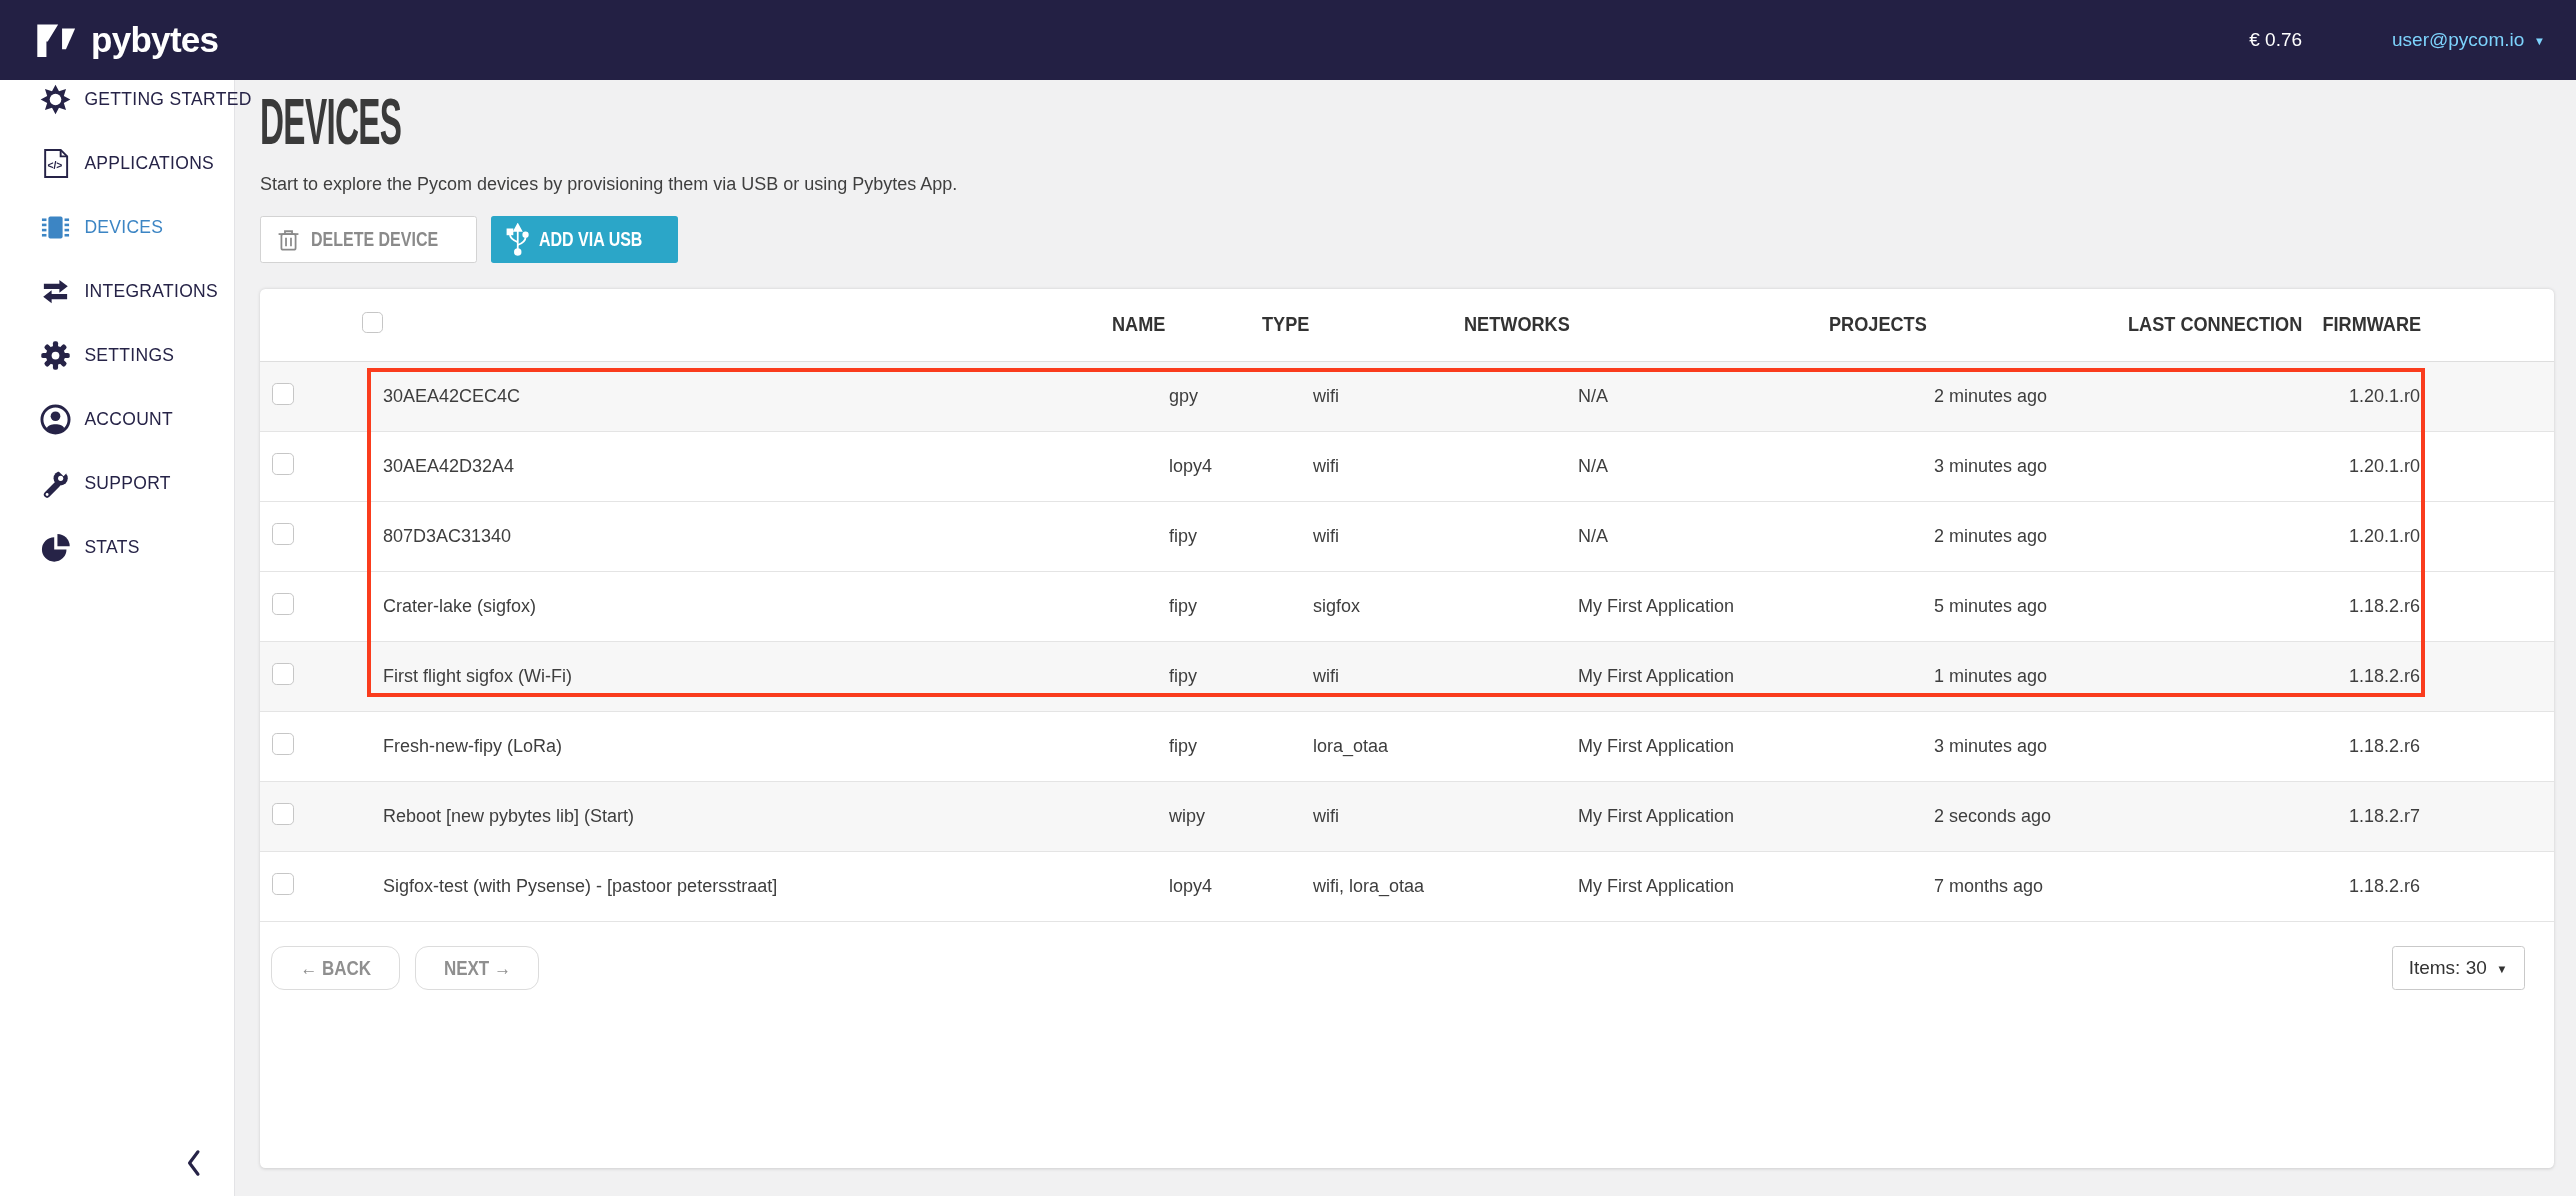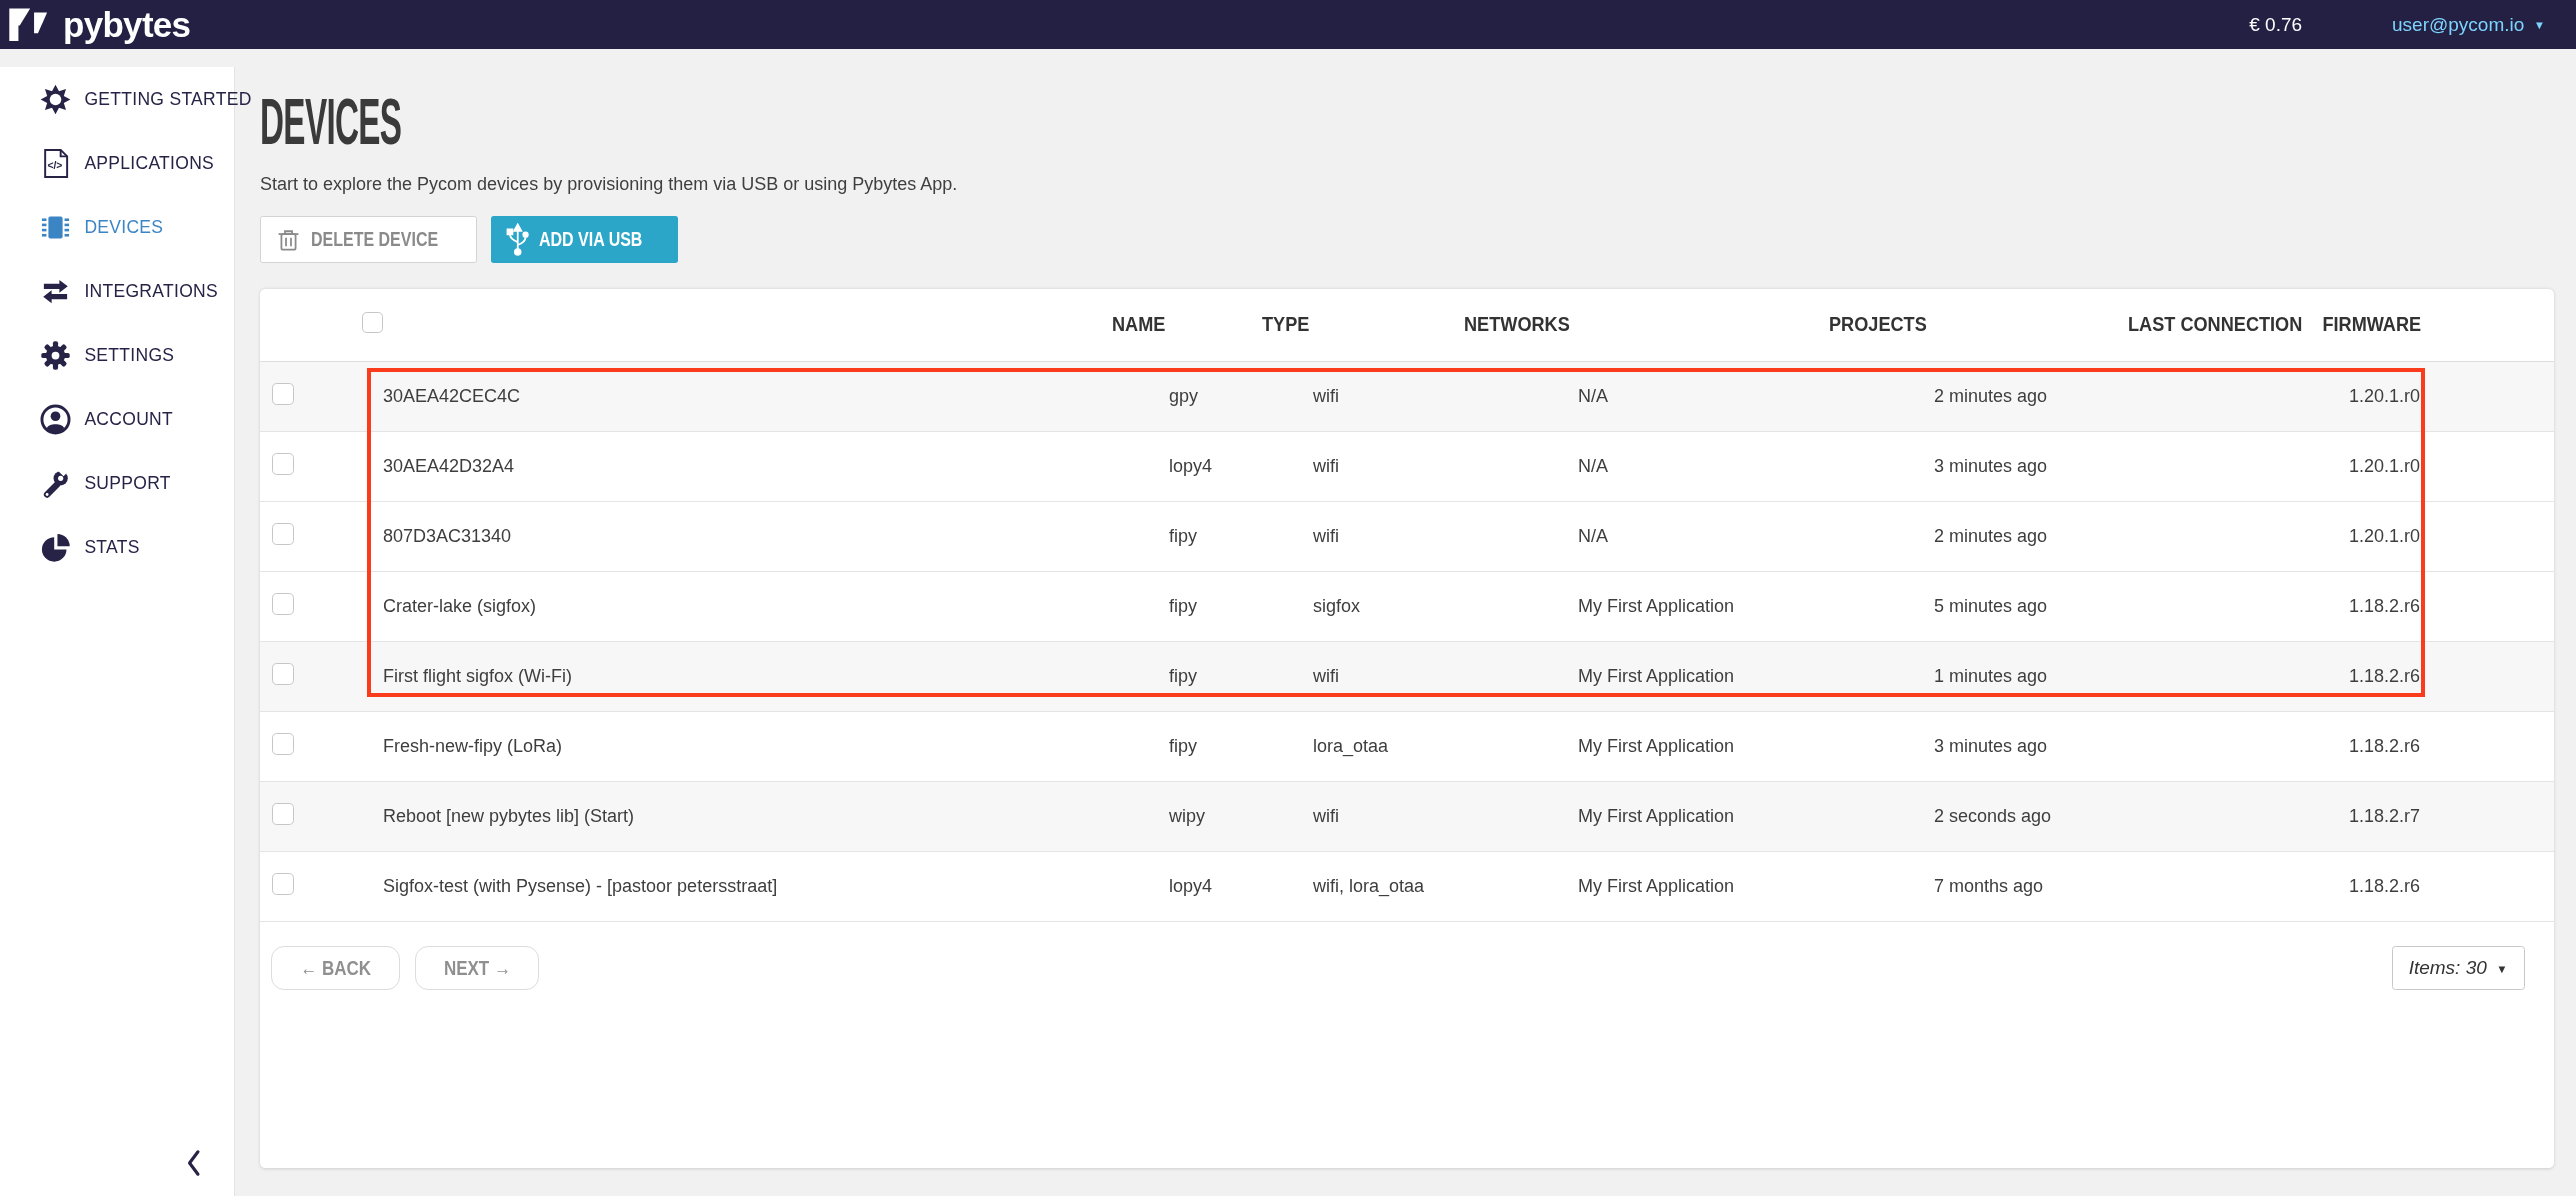--- a/index.html
+++ b/index.html
@@ -7,23 +7,23 @@
     --accent:#2ba6c8; --highlight_red:#fa3c1d; --page_bg:#f1f1f2;
     --stripe:#f7f7f7; --line:#e4e4e4; --text:#3e3e3e; --muted:#8a8a8a;
   }
   *{box-sizing:border-box; margin:0; padding:0;}
   html,body{width:2576px;height:1196px;}
   body{
     position:relative; overflow:hidden; background:var(--page_bg);
     font-family:"Liberation Sans", sans-serif; color:var(--text);
   }
   
-  .navbar{position:absolute; left:0; top:0; width:2576px; height:49px;
+  .navbar{position:absolute; left:0; top:0; width:2576px; height:80px;
     background:var(--navbar_bg); display:flex; 
-    padding:0 31px 0 8px; z-index:20;}
+    padding:0 31px 0 36px; z-index:20;}
   .logo{display:flex; align-items:center; gap:12px; cursor:pointer;}
   .logo-text{color:#fff; font-size:35px; font-weight:bold; letter-spacing:-0.7px;}
   .navbar-right{margin-left:auto; display:flex; align-items:center; gap:74px;}
   .nav-balance{color:#fff; font-size:19px;}
   .nav-user{color:#7dd3fc; font-size:19px; display:flex; align-items:center; gap:9.4px; cursor:pointer;margin-left:16px;}
   .caret{font-size:11.4px; line-height:1; position:relative; top:1.3px;}
   
   .sidebar{position:absolute; left:0; top:67px; width:235px; bottom:0;
     background:#fff; border-right:0.7px solid #e3e3e6; z-index:10;}
   .side-item{height:64px; display:flex; align-items:center; gap:13.4px;
@@ -65,21 +65,21 @@
   .red-overlay{position:absolute; top:79px; left:107px; width:2058px; height:329px;
     border:4px solid var(--highlight_red); pointer-events:none; z-index:5;}
   
   .pager{display:flex; align-items:flex-start; padding:24px 29.5px 0 11.4px;}
   .btn-page{height:44px; background:#fff; border:0.7px solid #dcdcdc; border-radius:13px;
     color:#8f8f8f; font-size:20px; font-weight:bold; display:inline-flex;
     align-items:center; justify-content:center; padding:0 21.5px; margin-right:15.4px; cursor:pointer;}
   .btn-page .cond{display:inline-block; transform:scaleX(.85); white-space:nowrap;}
   .items-btn{margin-left:auto; height:44px; background:#fff; border:0.7px solid #c9c9c9;
     border-radius:3.4px; color:#333; font-size:19px; display:inline-flex;
-    align-items:center; gap:9.4px; padding:0 16px; cursor:pointer;font-style:italic;}
+    align-items:center; gap:9.4px; padding:0 16px; cursor:pointer;}
 </style>
 </head>
 <body>
 
 <header class="navbar">
   <div class="logo">
     <span>
       <svg width="43" height="39" viewBox="0 0 66 58" fill="#fff">
         <polygon points="2,6 34,6 18,32 16,32 16,56 2,56"></polygon>
         <polygon points="40,12 60,12 46,44 40,44"></polygon>

